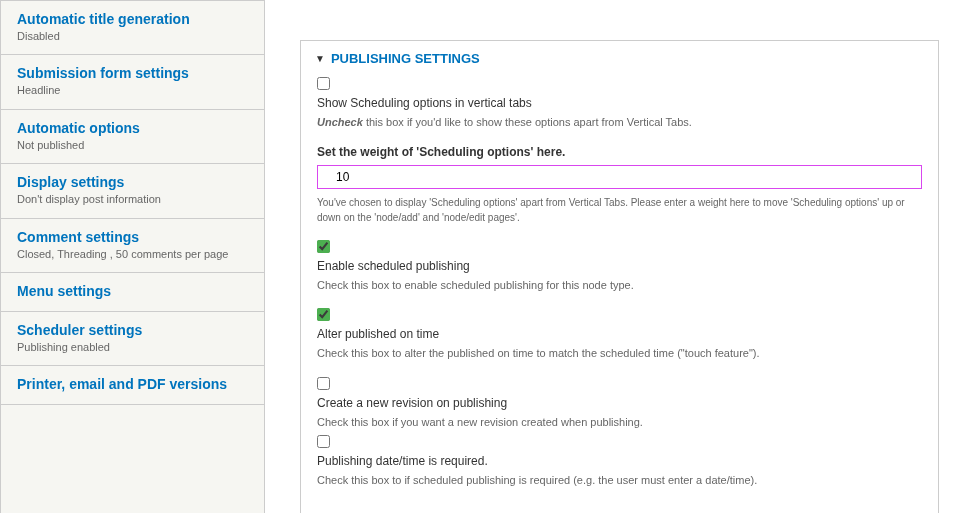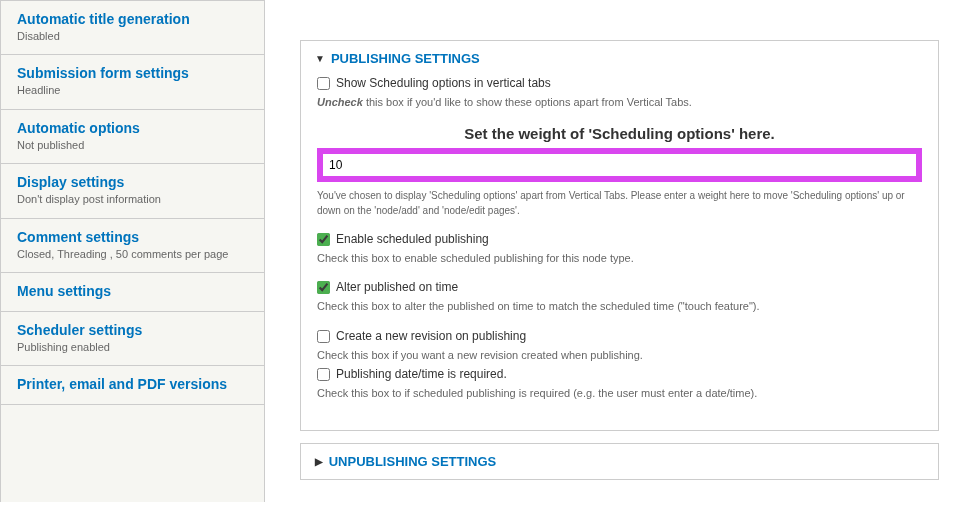--- a/index.html
+++ b/index.html
@@ -66,48 +66,48 @@
   .fieldset-body {
     padding: 0px 16px 14px 16px;
   }
   .form-row {
     margin-bottom: 14px;
   }
   .checkbox-row {
     display: flex;
     align-items: flex-start;
     gap: 6px;
+    flex-direction: column;
   }
   .checkbox-row input[type=checkbox] {
     margin-top: 1px;
     width: 13px;
     height: 13px;
     accent-color: #4caf50;
   }
   .desc {
     color: #666;
     font-size: 11px;
     margin-top: 4px;
     line-height: 1.5;
   }
   .desc .em {
     font-style: italic;
     font-weight: bold;
   }
   .label-bold {
     font-weight: bold;
-    font-size: 15px;
+    font-size: 12px;
     margin-bottom: 6px;
     display: block;
-    text-align: center;
   }
   input[type=text] {
     width: 100%;
-    padding: 4px 6px;
-    border: 6px solid #d946ef;
+    padding: 4px 18px;
+    border: 1px solid #d946ef;
     font-size: 12px;
     font-family: inherit;
   }
   .help {
     color: #666;
     font-size: 10px;
     margin-top: 6px;
     line-height: 1.5;
   }
   .cb-label {

